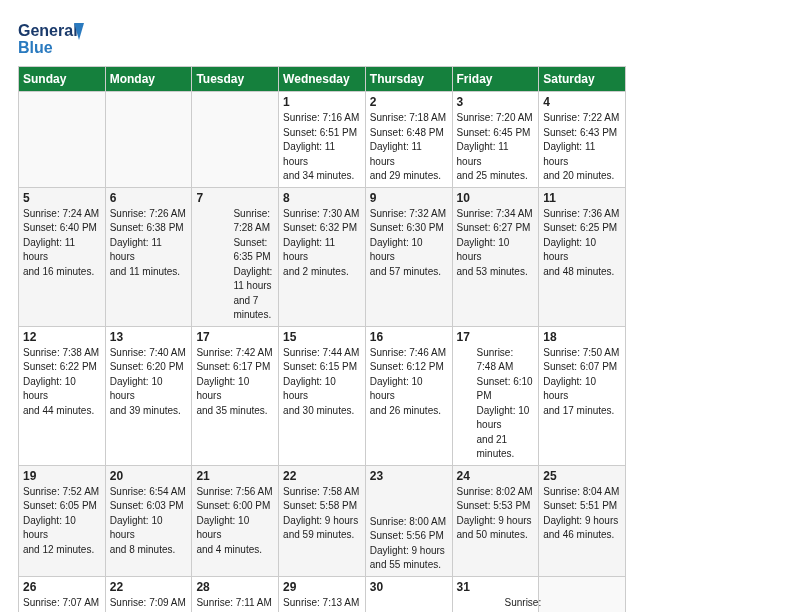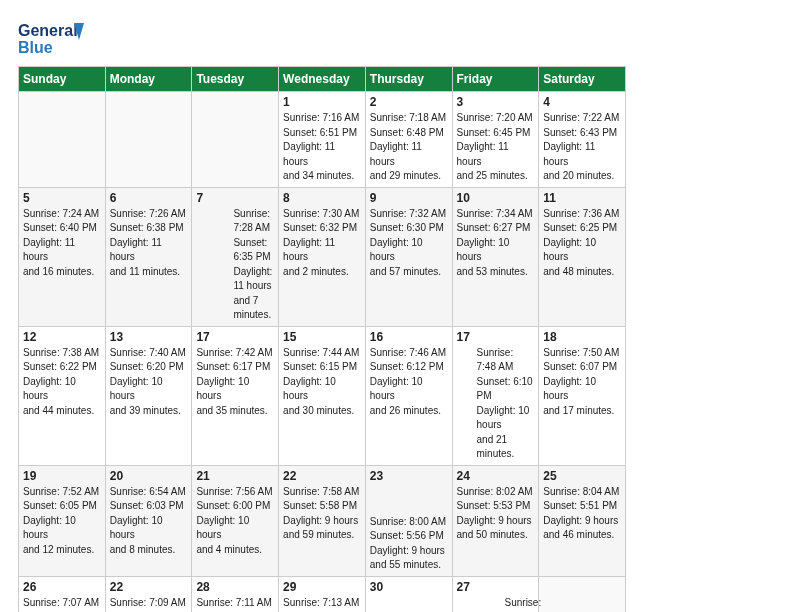--- a/index.html
+++ b/index.html
@@ -339,21 +339,21 @@
 and 29 minutes.</div>
           </td>
           <td class="row-white">
             <span class="day-num">30</span>
             <div class="day-info" style="white-space: pre-line; margin-top: 44px;">Sunrise: 7:15 AM
 Sunset: 4:40 PM
 Daylight: 9 hours
 and 24 minutes.</div>
           </td>
           <td class="row-white">
-            <span class="day-num">27</span>
+            <span class="day-num">31</span>
             <div class="day-info" style="white-space: pre-line; margin-left: 48px;">Sunrise: 7:17 AM
 Sunset: 4:37 PM
 Daylight: 9 hours
 and 20 minutes.</div>
           </td>
           <td class="empty-cell"></td>
         </tr>
       </tbody>
   </table>
 </div>

